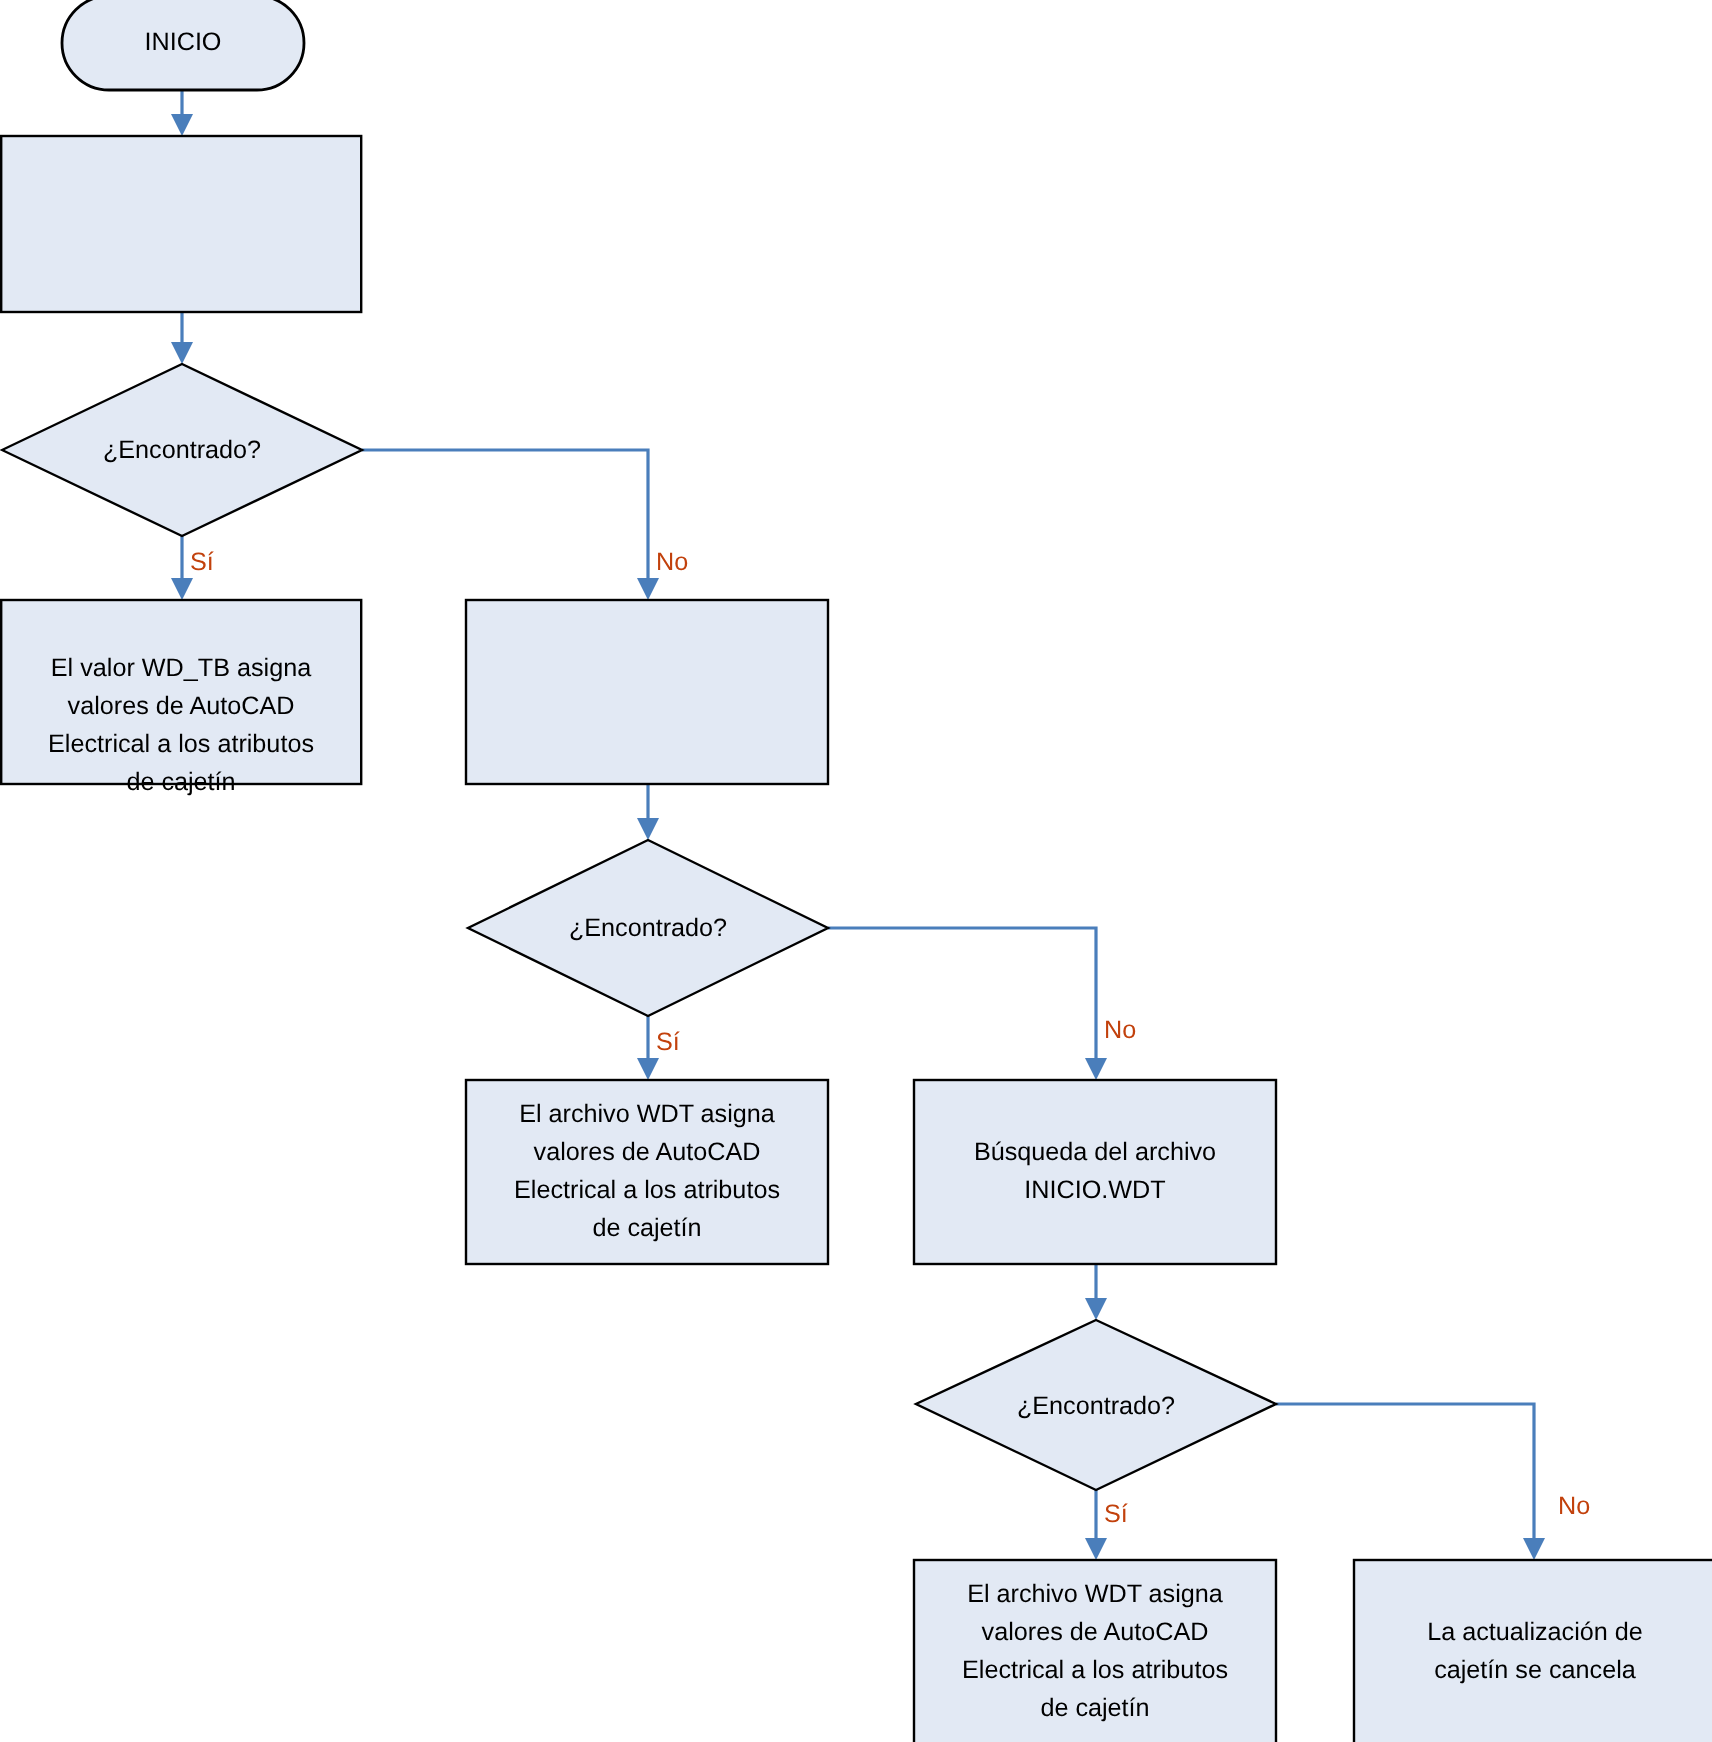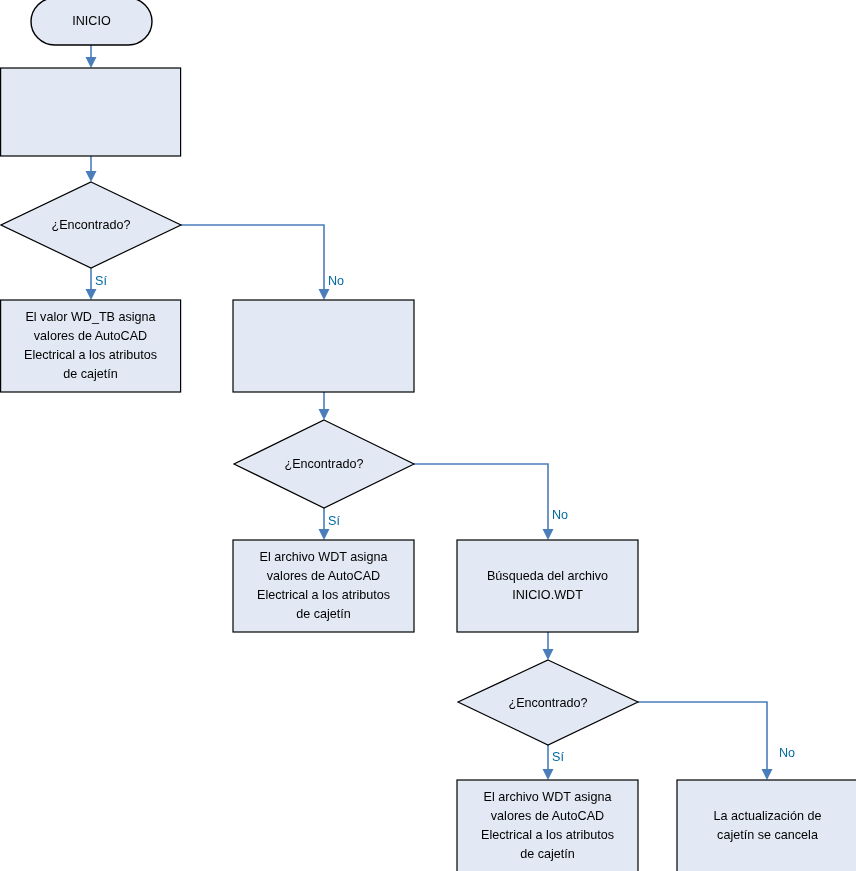--- a/index.html
+++ b/index.html
@@ -55,21 +55,21 @@
     pointer-events: none;
   }
   .node-text.terminator-text {
     font-size: 12.6px;
   }
   .edge-label {
     position: absolute;
     font-family: "Liberation Sans", sans-serif;
     font-size: 12.6px;
     line-height: 14px;
-    color: #0369a1;
+    color: #c2410c;
     white-space: nowrap;
     text-align: right;
   }
 </style>
 </head>
 <body>
 
 <div id="flowchart-root">
 
   <svg class="fc" viewBox="0 0 856 871" xmlns="http://www.w3.org/2000/svg">
@@ -145,21 +145,21 @@
     <rect class="node-shape" x="457" y="780" width="181" height="92"></rect>
 
     <rect class="node-shape" x="677" y="780" width="181" height="92"></rect>
   </svg>
 
   <div class="node-text terminator-text" style="left:31px; top:-2px; width:121px; height:47px;">INICIO</div>
 
 
   <div class="node-text" style="left:1px; top:203px; width:180px; height:44px;">¿Encontrado?</div>
 
-  <div class="node-text" style="left:0px; top:300px; width:181px; height:92px;text-align:center;">El valor WD_TB asigna
+  <div class="node-text" style="left:0px; top:317px; width:181px; height:92px;text-align:center;">El valor WD_TB asigna
 valores de AutoCAD
 Electrical a los atributos
 de cajetín</div>
 
 
   <div class="node-text" style="left:234px; top:442px; width:180px; height:44px;">¿Encontrado?</div>
 
   <div class="node-text" style="left:233px; top:540px; width:181px; height:92px;">El archivo WDT asigna
 valores de AutoCAD
 Electrical a los atributos

